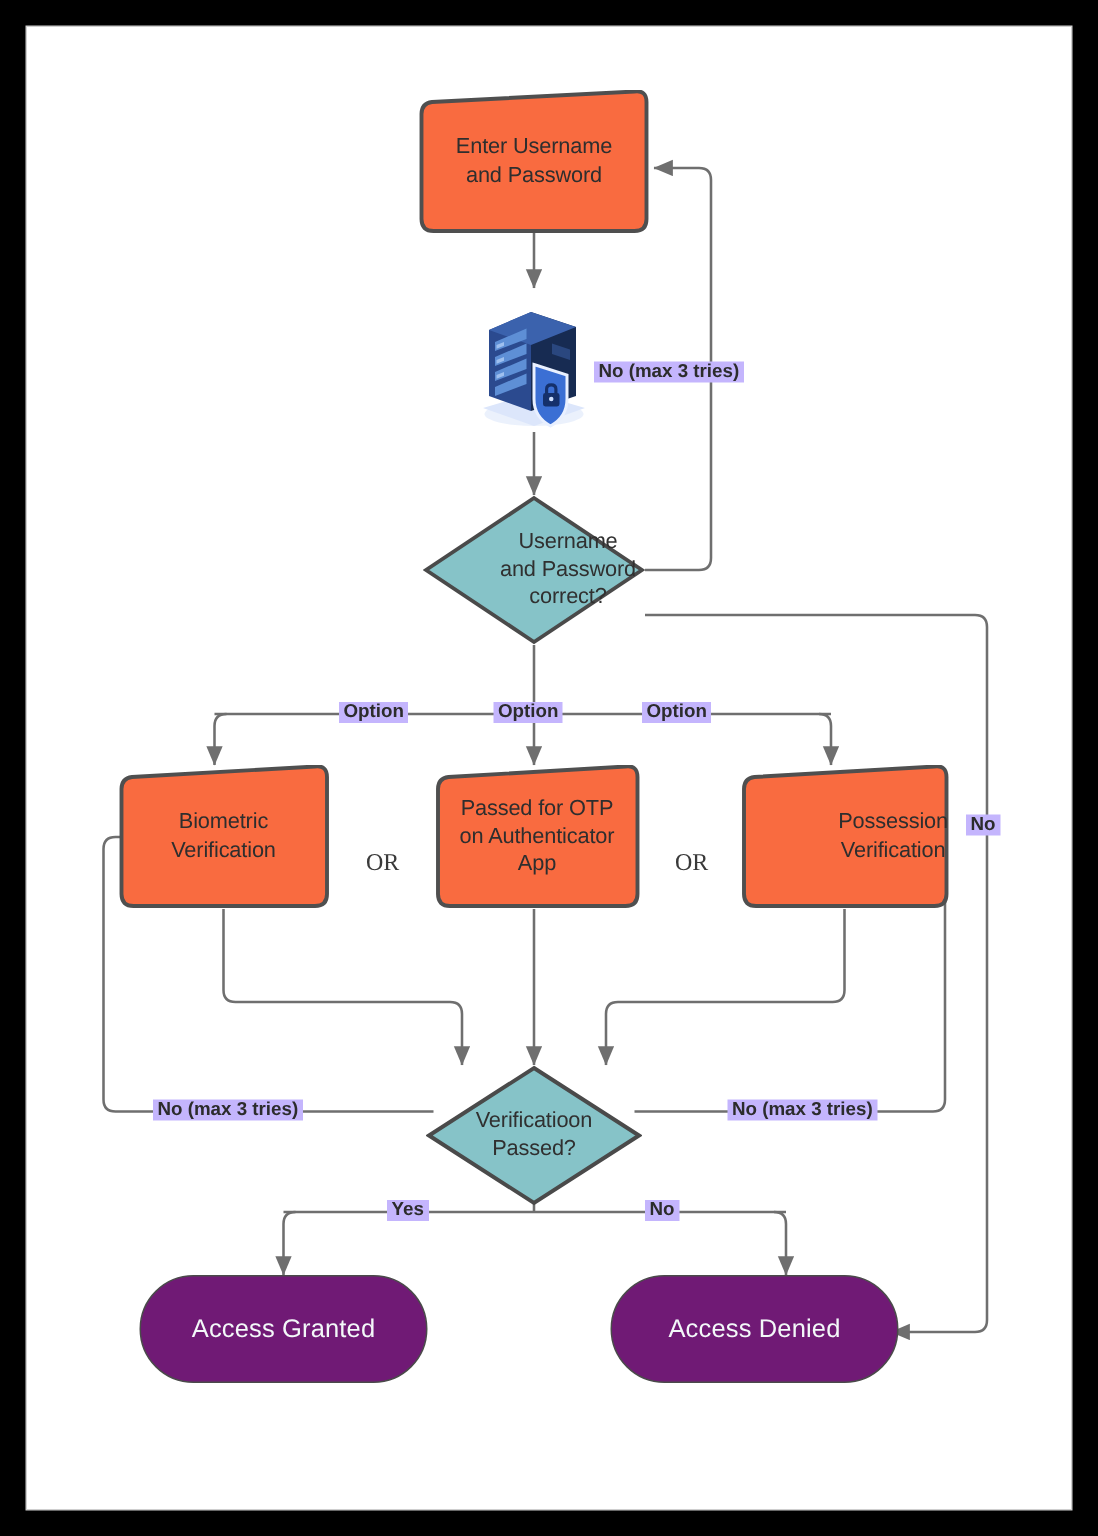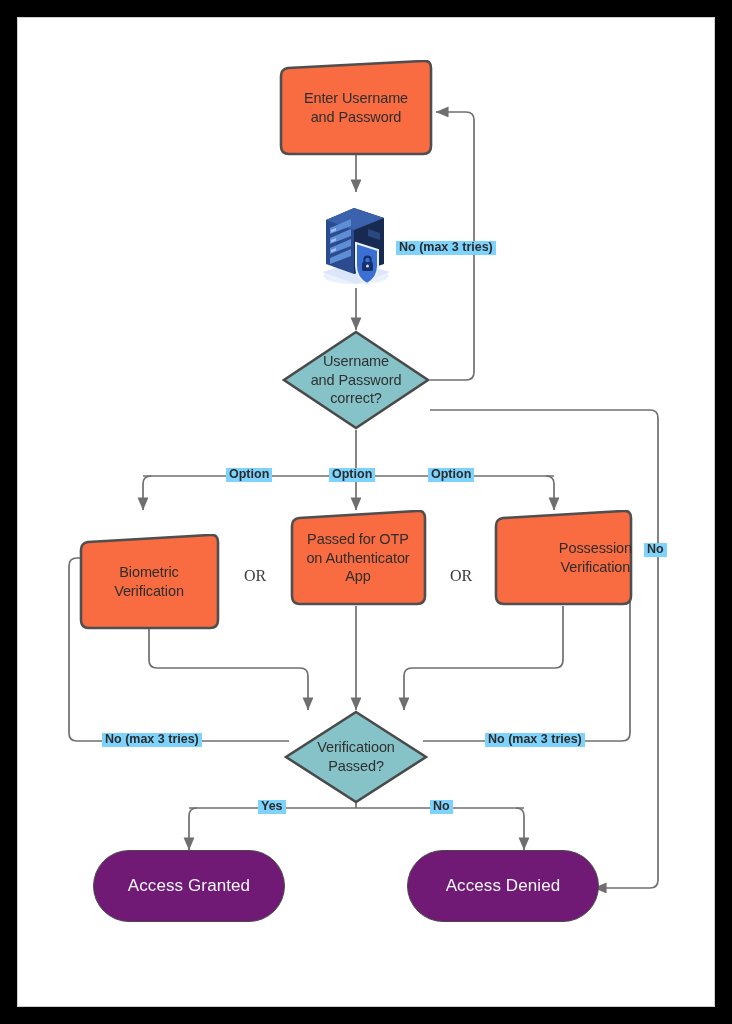--- a/index.html
+++ b/index.html
@@ -63,21 +63,21 @@
     color: #f3f8f9;
     font-size: 17px;
     letter-spacing: 0.1px;
   }
   
   .edge-label {
     position: absolute;
     font-size: 12.5px;
     font-weight: bold;
     color: #2c2c2c;
-    background: #7dd3fc;
+    background: #c4b5fd;
     padding: 0 3px;
     white-space: nowrap;
     z-index: 4;
     line-height: 1.1;
   }
   .or-label {
     position: absolute;
     font-size: 16px;
     color: #3a3a3a;
     z-index: 4;
@@ -178,32 +178,32 @@
 
       <path d="M46,55 L68,62 L68,78 Q68,90 57,96 Q46,90 46,78 Z" fill="#3b6fd4"></path>
       <path d="M46,55 L68,62 L68,78 Q68,90 57,96 Q46,90 46,78 Z" fill="none" stroke="#e9f0ff" stroke-width="2"></path>
 
       <rect x="52" y="74" width="11" height="9" rx="1.6" fill="#15306b"></rect>
       <path d="M54.4,74 L54.4,71.4 Q54.4,68.6 57.5,68.6 Q60.6,68.6 60.6,71.4 L60.6,74" fill="none" stroke="#15306b" stroke-width="2.1"></path>
       <circle cx="57.5" cy="78" r="1.5" fill="#cfe0ff"></circle>
     </svg>
   </div>
 
-  <div class="node dec" style="left:264px; top:312px; width:148px; height:100px;">
+  <div class="node dec" style="left:264px; top:312px; width:148px; height:100px;justify-content:flex-end;">
     <svg class="skin" viewBox="0 0 148 100" preserveAspectRatio="none">
       <polygon points="74,2 146,50 74,98 2,50" fill="#86c3c8" stroke="#4a4a4a" stroke-width="2.6"></polygon>
     </svg>
     <div class="node-label">
       <span>Username</span><br>
       <span>and Password</span><br>
       <span>correct?</span>
     </div>
   </div>
 
-  <div class="node proc" style="left:55px; top:516px; width:152px; height:96px;">
+  <div class="node proc" style="left:55px; top:492px; width:152px; height:96px;">
     <svg class="skin" viewBox="0 0 152 96" preserveAspectRatio="none">
       <path d="M8,16 Q8,9 15,8 L137,1 Q145,0 145,8 L145,86 Q145,94 137,94 L16,94 Q8,94 8,86 Z" fill="#f96b40" stroke="#4f4f4f" stroke-width="2.6"></path>
     </svg>
     <div class="node-label">
       <span>Biometric</span><br>
       <span>Verification</span>
     </div>
   </div>
 
   <div class="or-label" style="left:226px; top:549px;">

